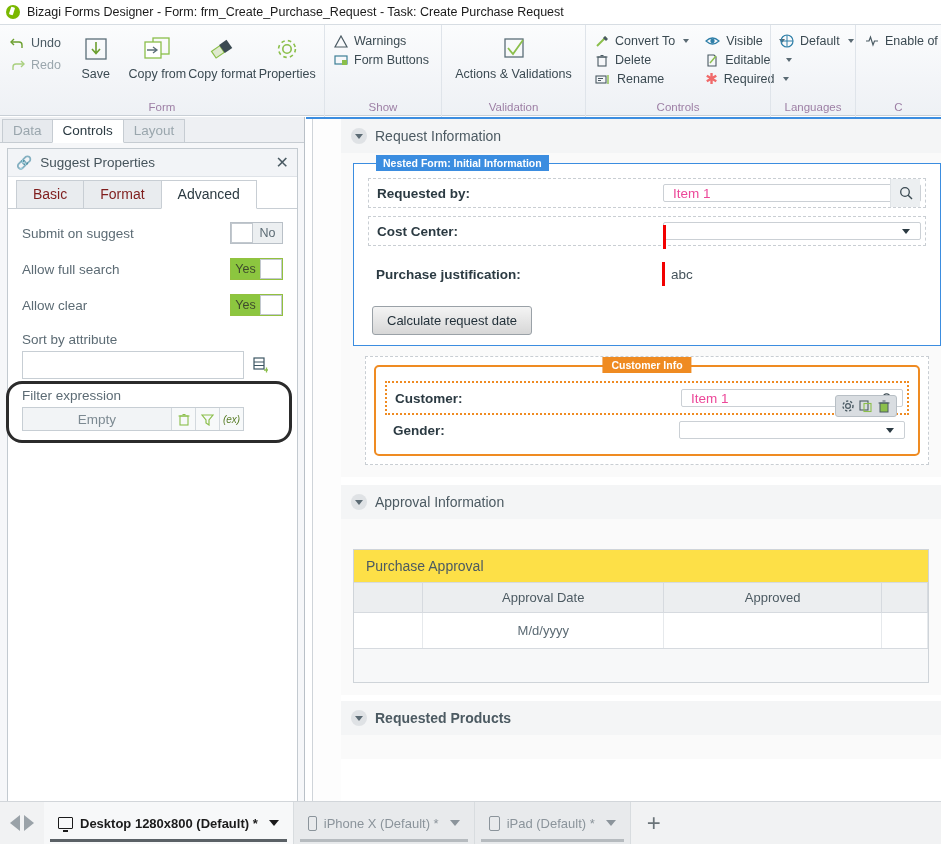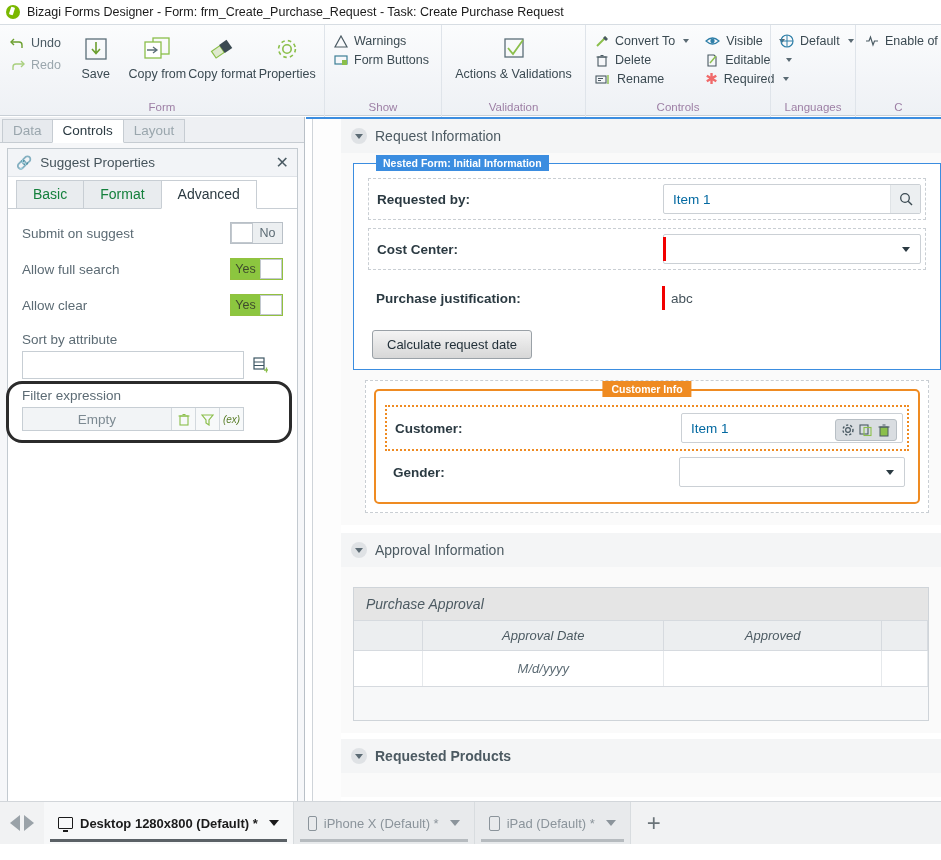--- a/index.html
+++ b/index.html
@@ -120,21 +120,21 @@
     padding: 0 8px;
     background:#f2f4f7;
     border-bottom:1px solid #dfe3e8;
     font-size:13.5px; color:#45535b;
   }
   .linkicon { margin-right:8px; color:#5f737f; font-size:13px; }
   .closeX { margin-left:auto; font-size:16px; color:#4a5a63; line-height:1; cursor:default; }
 
   .ptabs { display:flex; height:32px; align-items:flex-end; padding-left:8px; border-bottom:1px solid #c8ced4; background:#ffffff;}
   .ptab {
-    padding: 5px 16px 6px 16px; font-size:14px; color:#15803d;
+    padding: 5px 16px 6px 16px; font-size:14px; color:#7f1d1d;
     background:#e9ecef; border:1px solid #c8ced4; border-bottom:none; margin-right:-1px;
   }
   .ptab.active { background:#ffffff; color:#2b3a42; border-bottom:1px solid #ffffff; margin-bottom:-1px; position:relative; z-index:2;}
 
   .prow { display:flex; align-items:center; padding: 0 14px; height:36px; }
   .prow .plabel { font-size:13.5px; color:#5c6b74; }
   .toggle {
     margin-left:auto; width:53px; height:22px;
     border:1px solid #b9c0c7; background:#eceff1;
     display:flex; align-items:center; font-size:12.5px;
@@ -205,22 +205,22 @@
     background:#3b8de0; color:#ffffff; font-size:10.5px; font-weight:bold;
     padding: 2px 7px; white-space:nowrap;
   }
 
   .frow { display:flex; align-items:center; margin: 0 14px 8px 14px; padding: 5px 4px; }
   .frow.dashed { border:1px dashed #c9ced3; }
   .flbl { width: 290px; font-size:13.5px; font-weight:bold; color:#2b3a42; padding-left:4px;}
   .fctl { flex:1; position:relative; }
 
   .tbox {
-    height:30px; border:1px solid #cbd0d5; background:#ffffff;
-    display:flex; align-items:center; padding-left:9px; font-size:13.5px; color:#0369a1;
+    height:18px; border:1px solid #cbd0d5; background:#ffffff;
+    display:flex; align-items:center; padding-left:9px; font-size:13.5px; color:#ec4899;
     border-radius:2px;
   }
   .tbox .searchbtn {
     margin-left:auto; width:30px; height:28px; background:#eceff1; border-left:1px solid #dfe3e6;
     display:flex; align-items:center; justify-content:center;
   }
   .redbar { position:absolute; left:0; top:3px; width:3px; height:24px; background:#f20000; z-index:3;}
   .ddarrow { margin-left:auto; margin-right:10px; width:0;height:0;border-left:4px solid transparent;border-right:4px solid transparent;border-top:5px solid #2b3a42;}
 
   .plainline { height:30px; display:flex; align-items:center; padding-left:9px; font-size:13.5px; color:#45535b; background:#ffffff;}
@@ -244,21 +244,21 @@
   }
   .custrow { display:flex; align-items:center; padding:6px 4px; }
   .custrow.sel { border:2px dotted #ef8b22; }
   .toolchip {
     position:absolute; right:6px; top:6px;
     background:#d9dde1; border:1px solid #b8bfc5; border-radius:3px;
     display:flex; align-items:center; gap:4px; padding:3px 5px; z-index:5;
   }
 
   
-  .gridwrap { margin: 10px 12px 0 12px; border:1px solid #cfd4d9; background:#e5e5e5;font-style:italic;}
+  .gridwrap { margin: 20px 12px 0 12px; border:1px solid #cfd4d9; background:#fde047;}
   .gridtitle { padding:8px 12px; font-size:14px; color:#4c5a62; }
   .gtable { width:100%; border-collapse:collapse; }
   .gtable th {
     border-top:1px solid #d6dadf; border-bottom:1px solid #d6dadf; border-right:1px solid #d6dadf;
     background:#eceef0; font-weight:normal; font-size:13px; color:#4c5a62; padding:7px 4px; text-align:center;
   }
   .gtable td { background:#ffffff; padding:10px 4px; text-align:center; font-size:13px; color:#5c6b74; border-right:1px solid #e6e9ec;}
   .gridfoot { height:34px; border-top:1px solid #d6dadf; background:#f7f8f9; }
 
   

